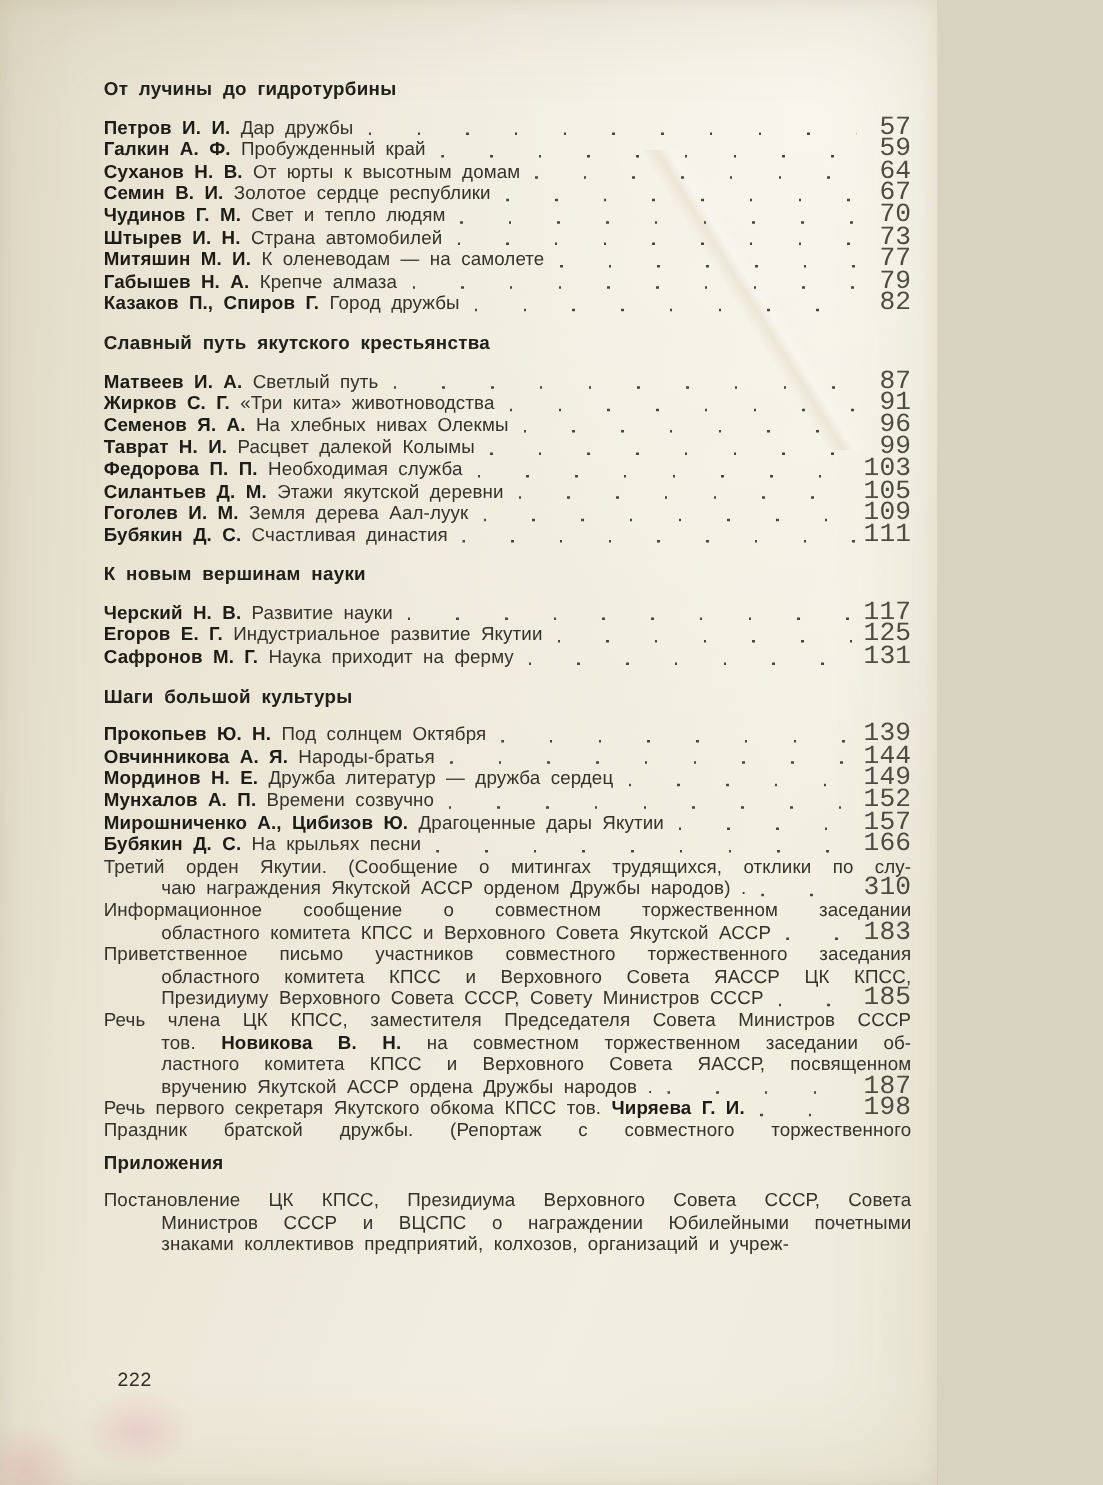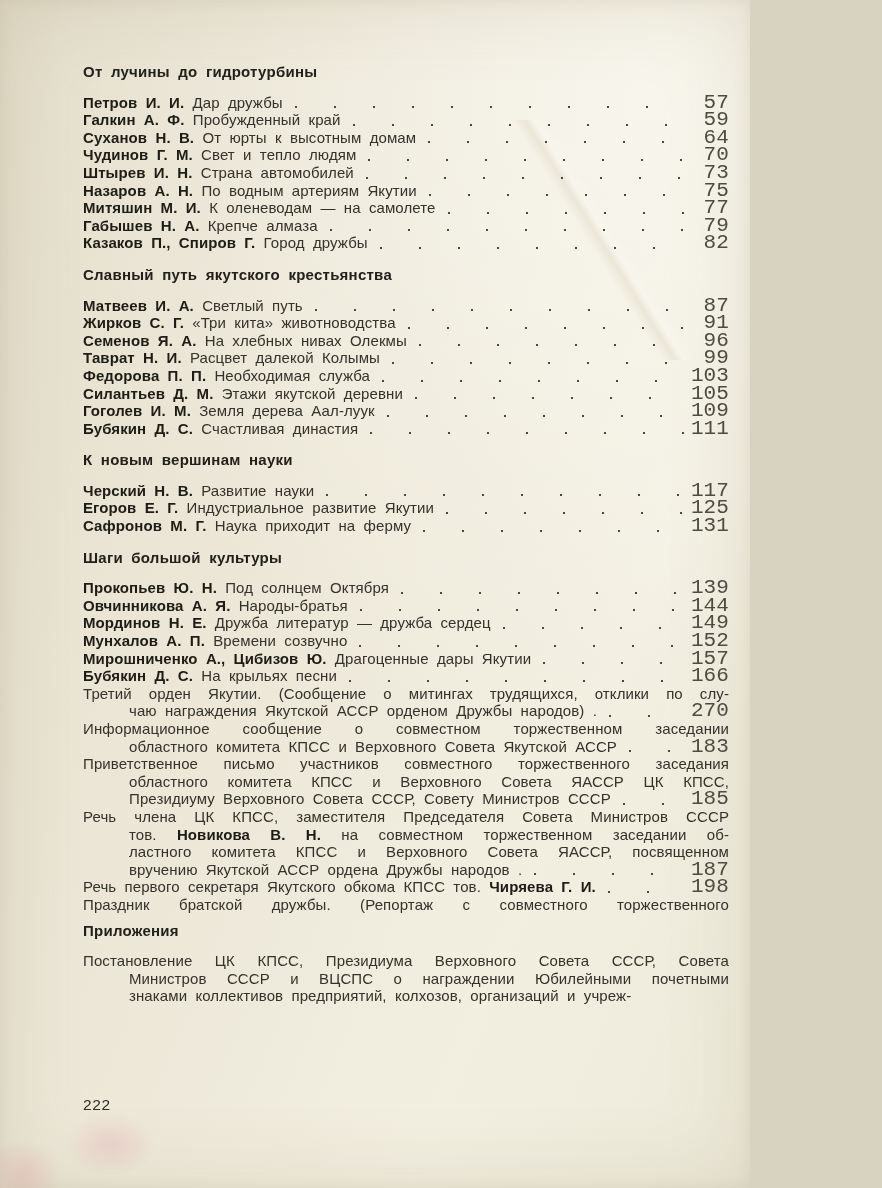--- a/index.html
+++ b/index.html
@@ -35,21 +35,21 @@
   .flexline .txt { white-space:nowrap; word-spacing:4px; }
   .r { color:#33322b; }
   .b { font-weight:700; color:#1d1c16; }
   .leader { flex:1 1 auto; min-width:8px; height:2px; align-self:flex-end;
     margin:0 6px 3px 12px;
     background-image: repeating-linear-gradient(to right, #4a483e 0 2px, rgba(0,0,0,0) 2px 39px);
     background-repeat:repeat-x; }
   .leader.none { background:none; }
   .pagenum { flex:0 0 38px; text-align:right;
     font-family:Liberation Mono, monospace; font-size:21px; color:#4e4c42; }
-  .footer-num { position:absolute; left:83px; top:1096px; font-size:15.5px;
+  .footer-num { position:absolute; left:94px; top:1096px; font-size:15.5px;
     letter-spacing:.6px; color:#2e2d27; }
 </style>
 </head>
 <body>
 
 <div class="page">
   <div class="crease"></div>
   <div class="stain stain-1"></div>
   <div class="stain stain-2"></div>
   <div class="content" id="toc">
@@ -71,41 +71,41 @@
         </div>
         <div class="entry">
           <div class="line flexline">
             <span class="txt"><span class="b">Суханов Н. В.</span><span class="r"> От юрты к высотным домам</span></span>
             <span class="leader"></span>
             <span class="pagenum">64</span>
           </div>
         </div>
         <div class="entry">
           <div class="line flexline">
+            <span class="txt"><span class="b">Семин В. И.</span><span class="r"> Золотое сердце республики</span></span>
+            <span class="leader"></span>
+            <span class="pagenum">67</span>
+          </div>
+        </div>
+        <div class="entry">
+          <div class="line flexline">
             <span class="txt"><span class="b">Чудинов Г. М.</span><span class="r"> Свет и тепло людям</span></span>
             <span class="leader"></span>
             <span class="pagenum">70</span>
           </div>
         </div>
         <div class="entry">
           <div class="line flexline">
             <span class="txt"><span class="b">Штырев И. Н.</span><span class="r"> Страна автомобилей</span></span>
             <span class="leader"></span>
             <span class="pagenum">73</span>
           </div>
         </div>
         <div class="entry">
           <div class="line flexline">
-            <span class="txt"><span class="b">Назаров А. Н.</span><span class="r"> По водным артериям Якутии</span></span>
-            <span class="leader"></span>
-            <span class="pagenum">75</span>
-          </div>
-        </div>
-        <div class="entry">
-          <div class="line flexline">
             <span class="txt"><span class="b">Митяшин М. И.</span><span class="r"> К оленеводам — на самолете</span></span>
             <span class="leader"></span>
             <span class="pagenum">77</span>
           </div>
         </div>
         <div class="entry">
           <div class="line flexline">
             <span class="txt"><span class="b">Габышев Н. А.</span><span class="r"> Крепче алмаза</span></span>
             <span class="leader"></span>
             <span class="pagenum">79</span>
@@ -244,21 +244,21 @@
             <span class="txt"><span class="b">Бубякин Д. С.</span><span class="r"> На крыльях песни</span></span>
             <span class="leader"></span>
             <span class="pagenum">166</span>
           </div>
         </div>
         <div class="entry">
           <div class="line mid"><span class="txt"><span class="r">Третий орден Якутии. (Сообщение о митингах трудящихся, отклики по слу-</span></span></div>
           <div class="line cont flexline">
             <span class="txt"><span class="r">чаю награждения Якутской АССР орденом Дружбы народов) .</span></span>
             <span class="leader"></span>
-            <span class="pagenum">270</span>
+            <span class="pagenum">310</span>
           </div>
         </div>
         <div class="entry">
           <div class="line mid"><span class="txt"><span class="r">Информационное сообщение о совместном торжественном заседании</span></span></div>
           <div class="line cont flexline">
             <span class="txt"><span class="r">областного комитета КПСС и Верховного Совета Якутской АССР</span></span>
             <span class="leader"></span>
             <span class="pagenum">183</span>
           </div>
         </div>

